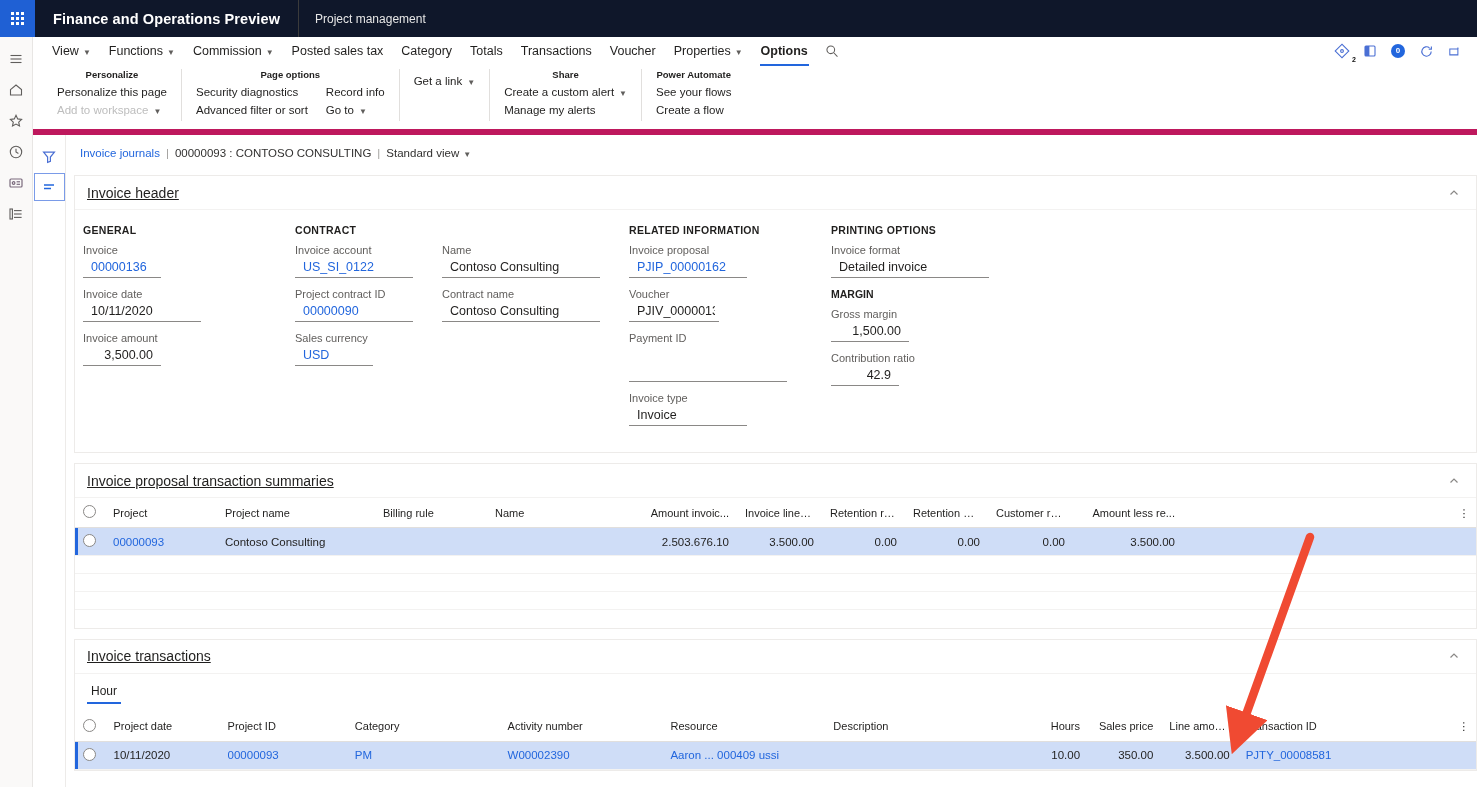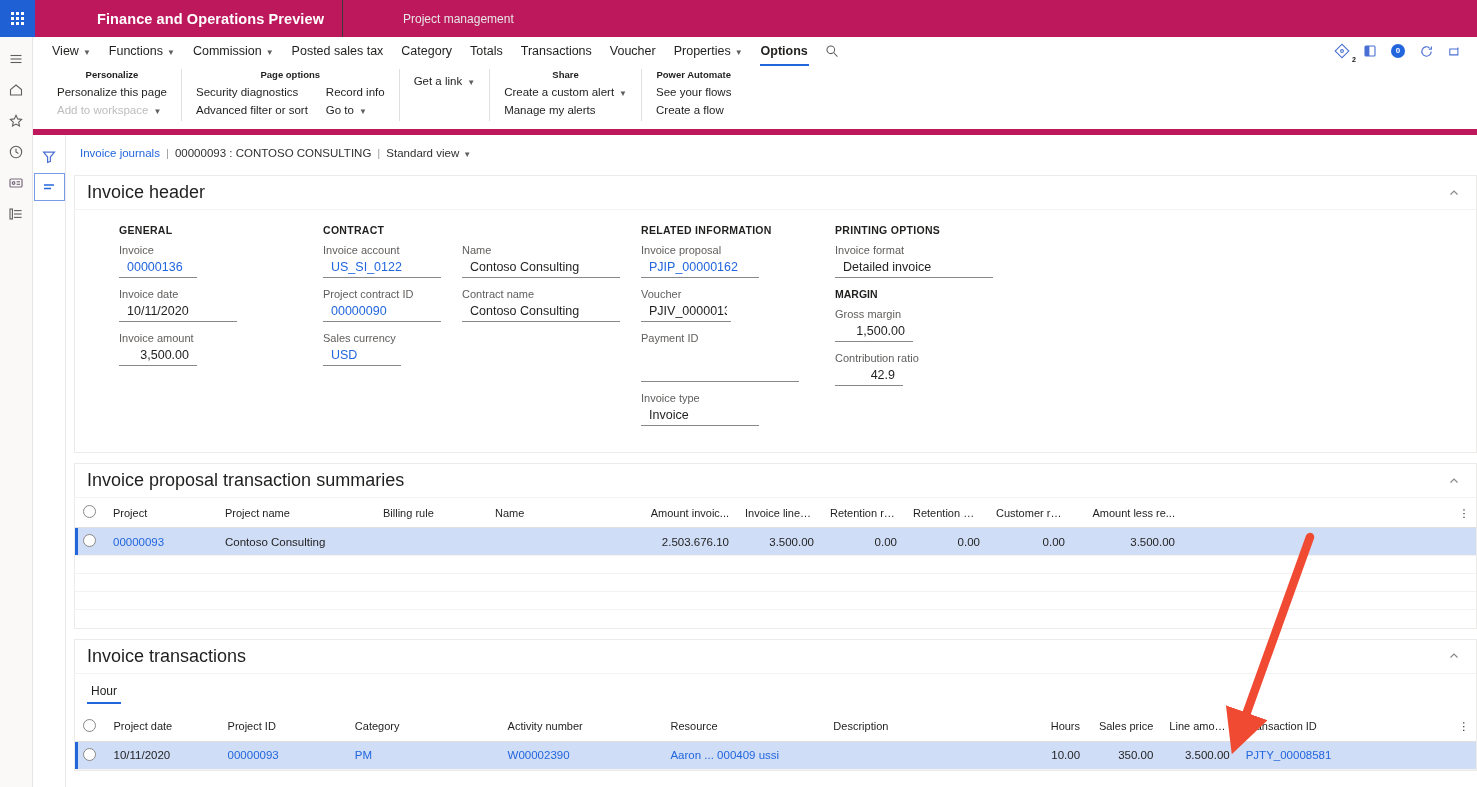--- a/index.html
+++ b/index.html
@@ -6,23 +6,22 @@
   html, body {
     width: 1477px; height: 787px;
     font-family: "Liberation Sans", sans-serif;
     background: #ffffff;
     overflow: hidden;
     color: #323130;
   }
 
   
   .topbar {
-    height: 37px; background: #be185d; display: flex; align-items: stretch;
+    height: 37px; background: #0f172a; display: flex; align-items: stretch;
     position: relative;
-    gap: 44px;
   }
   .app-launcher {
     width: 35px; background: #1f60d4; display: flex; align-items: center;
     justify-content: center; cursor: pointer;
   }
   .waffle { display: grid; grid-template-columns: repeat(3, 3px); grid-gap: 2px; }
   .waffle i { width: 3px; height: 3px; background: #fff; display: block; }
   .brand {
     display: flex; align-items: center; padding: 0 18px;
     color: #fff; font-size: 14.5px; font-weight: bold; letter-spacing: .1px;
@@ -141,29 +140,29 @@
 
   
   .section {
     background: #fff; border: 1px solid #edebe9; margin: 10px 0 0 8px;
     margin-right: 0;
   }
   .sec-head {
     display: flex; align-items: center; height: 34px; padding: 0 12px;
     border-bottom: 1px solid #f3f2f1;
   }
-  .sec-title { font-size: 18px; color: #201f1e; }
+  .sec-title { font-size: 14px; color: #201f1e; text-decoration: underline; }
   .sec-toggle {
     margin-left: auto; cursor: pointer; color: #605e5c;
     width: 20px; height: 20px; display: flex; align-items: center; justify-content: center;
   }
 
   
   .form-grid {
-    display: flex; padding: 14px 0 16px 8px; gap: 4px; margin-left: 36px;
+    display: flex; padding: 14px 0 16px 8px; gap: 12px;
   }
   .fcol { padding-right: 4px; }
   .grp-label {
     font-size: 10.5px; font-weight: bold; color: #201f1e;
     letter-spacing: .3px; margin-bottom: 8px;
   }
   .field { margin-bottom: 10px; }
   .f-label { font-size: 11px; color: #605e5c; margin-bottom: 2px; }
   .f-input {
     border: none; border-bottom: 1px solid #8a8886; background: transparent;

